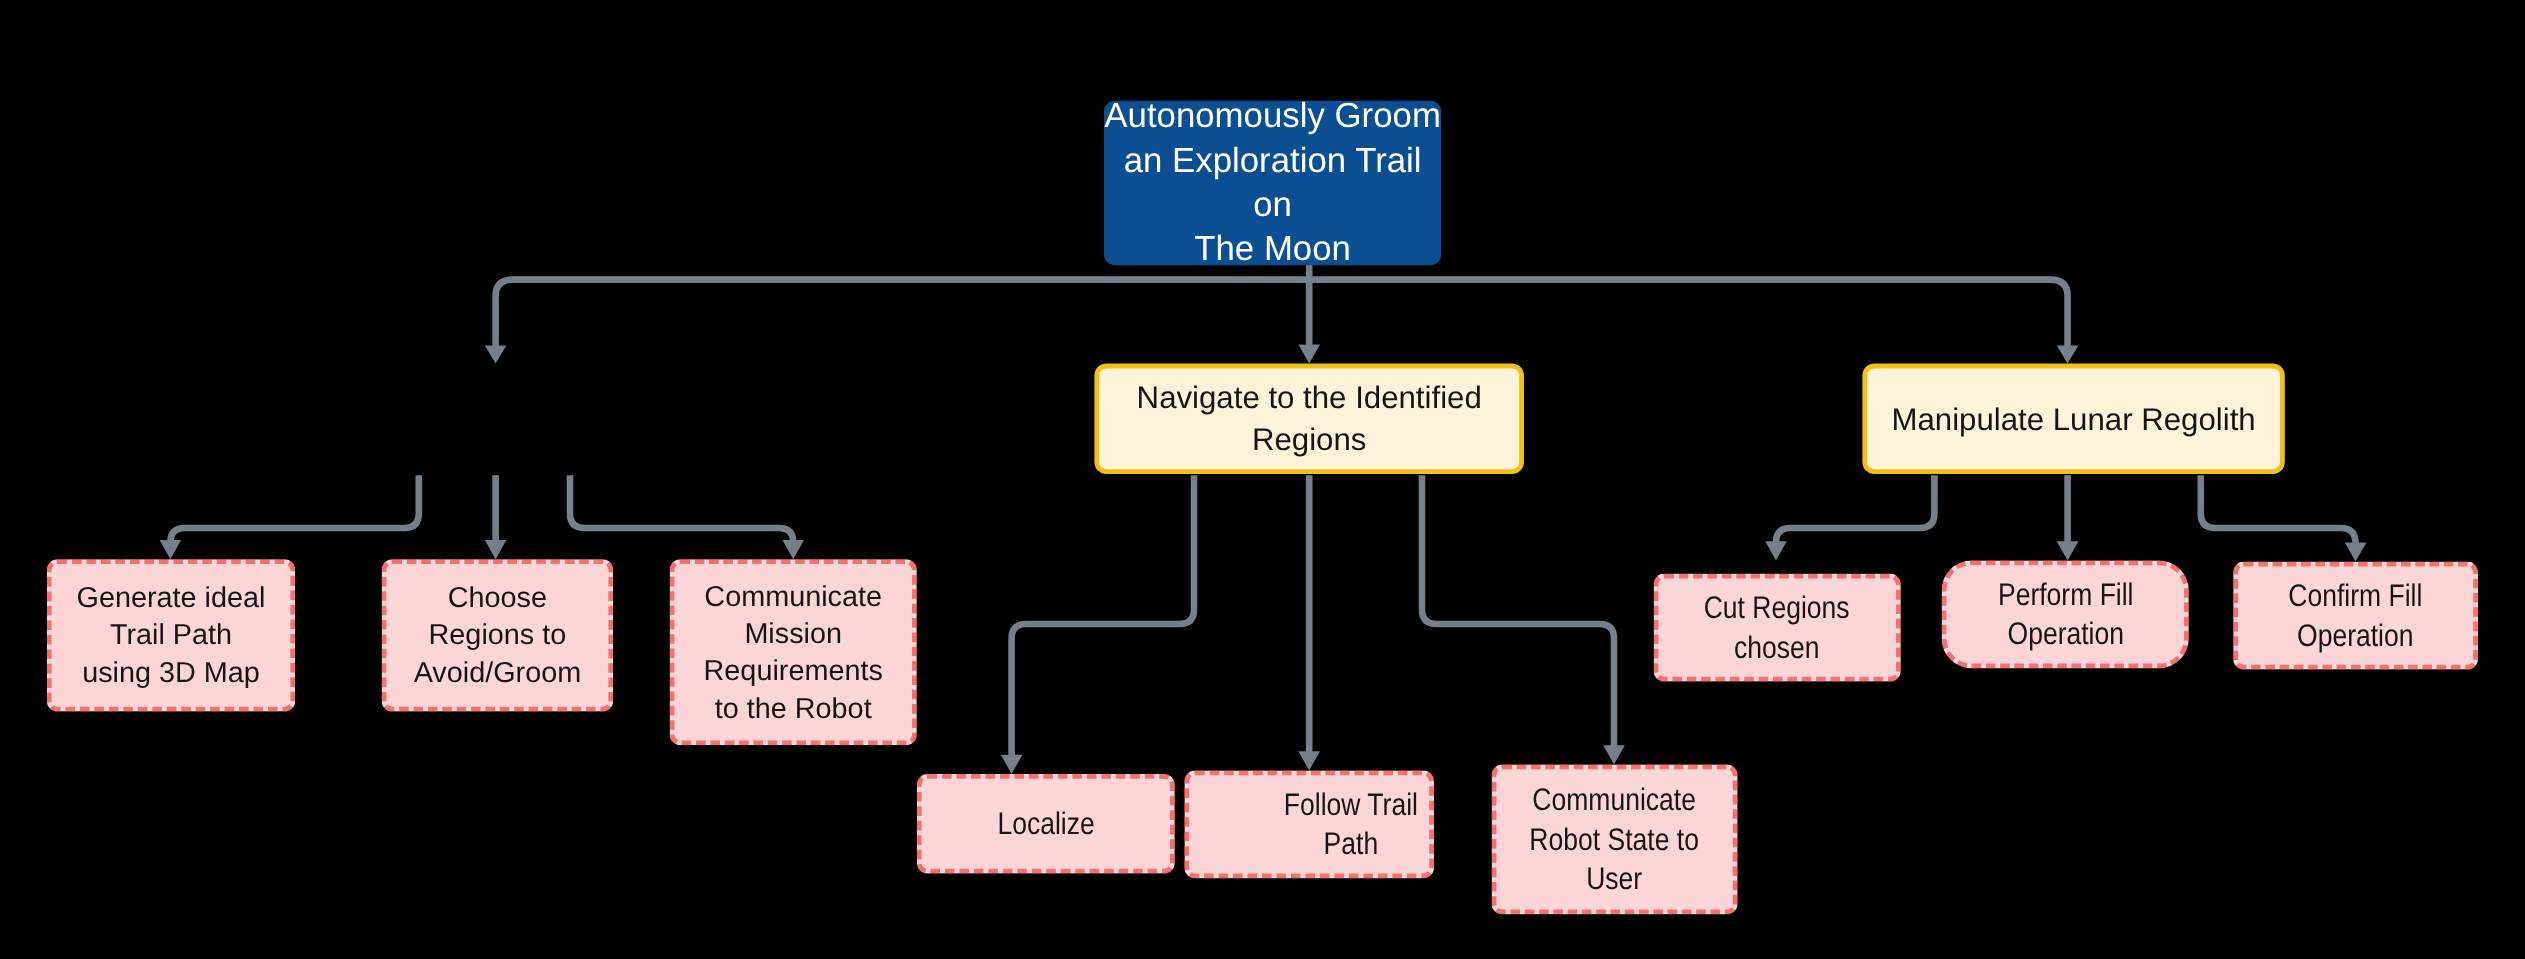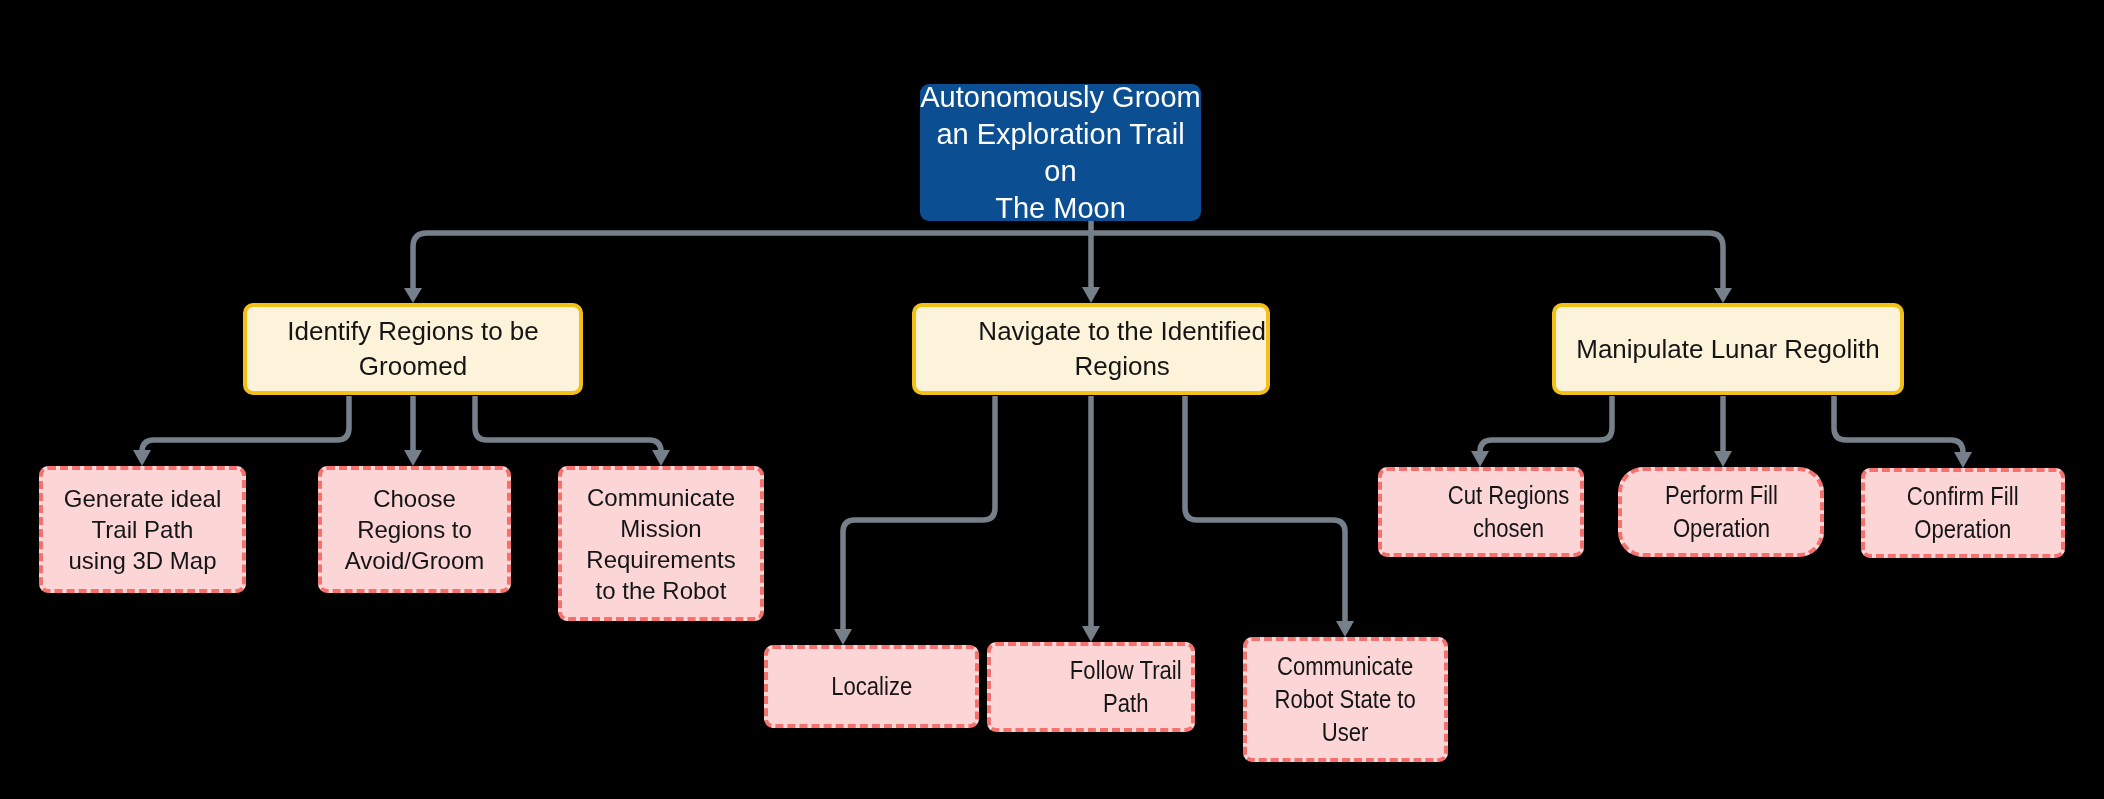--- a/index.html
+++ b/index.html
@@ -108,25 +108,21 @@
     <path d="M 1834 396 V 428 Q 1834 440 1846 440 H 1951 Q 1963 440 1963 453"></path>
     <polygon points="1954,452 1972,452 1963,468"></polygon>
   </svg>
 
   <div class="node root" style="left:920px; top:38px; width:281px; height:137px;margin-top:46px;">
     <span class="label">Autonomously Groom
 an Exploration Trail on
 The Moon</span>
   </div>
 
-  <div class="node branch" style="left:243px; top:303px; width:340px; height:92px;">
-    <span class="label">Identify Regions to be
-Groomed</span>
-  </div>
-  <div class="node branch" style="left:912px; top:303px; width:358px; height:92px;justify-content:flex-end;">
+  <div class="node branch" style="left:912px; top:303px; width:358px; height:92px;">
     <span class="label">Navigate to the Identified
 Regions</span>
   </div>
   <div class="node branch" style="left:1552px; top:303px; width:352px; height:92px;">
     <span class="label">Manipulate Lunar Regolith</span>
   </div>
 
   <div class="node leaf" style="left:39px; top:466px; width:207px; height:127px;">
     <span class="label">Generate ideal
 Trail Path
@@ -150,21 +146,21 @@
   <div class="node leaf condensed" style="left:987px; top:642px; width:208px; height:90px;justify-content:flex-end;">
     <span class="label">Follow Trail
 Path</span>
   </div>
   <div class="node leaf condensed" style="left:1243px; top:637px; width:205px; height:125px;">
     <span class="label">Communicate
 Robot State to
 User</span>
   </div>
 
-  <div class="node leaf condensed" style="left:1378px; top:467px; width:206px; height:90px;justify-content:flex-end;">
+  <div class="node leaf condensed" style="left:1378px; top:478px; width:206px; height:90px;">
     <span class="label">Cut Regions
 chosen</span>
   </div>
   <div class="node leaf condensed" style="left:1618px; top:467px; width:206px; height:90px;border-radius:25px;">
     <span class="label">Perform Fill
 Operation</span>
   </div>
   <div class="node leaf condensed" style="left:1861px; top:468px; width:204px; height:90px;">
     <span class="label">Confirm Fill
 Operation</span>

